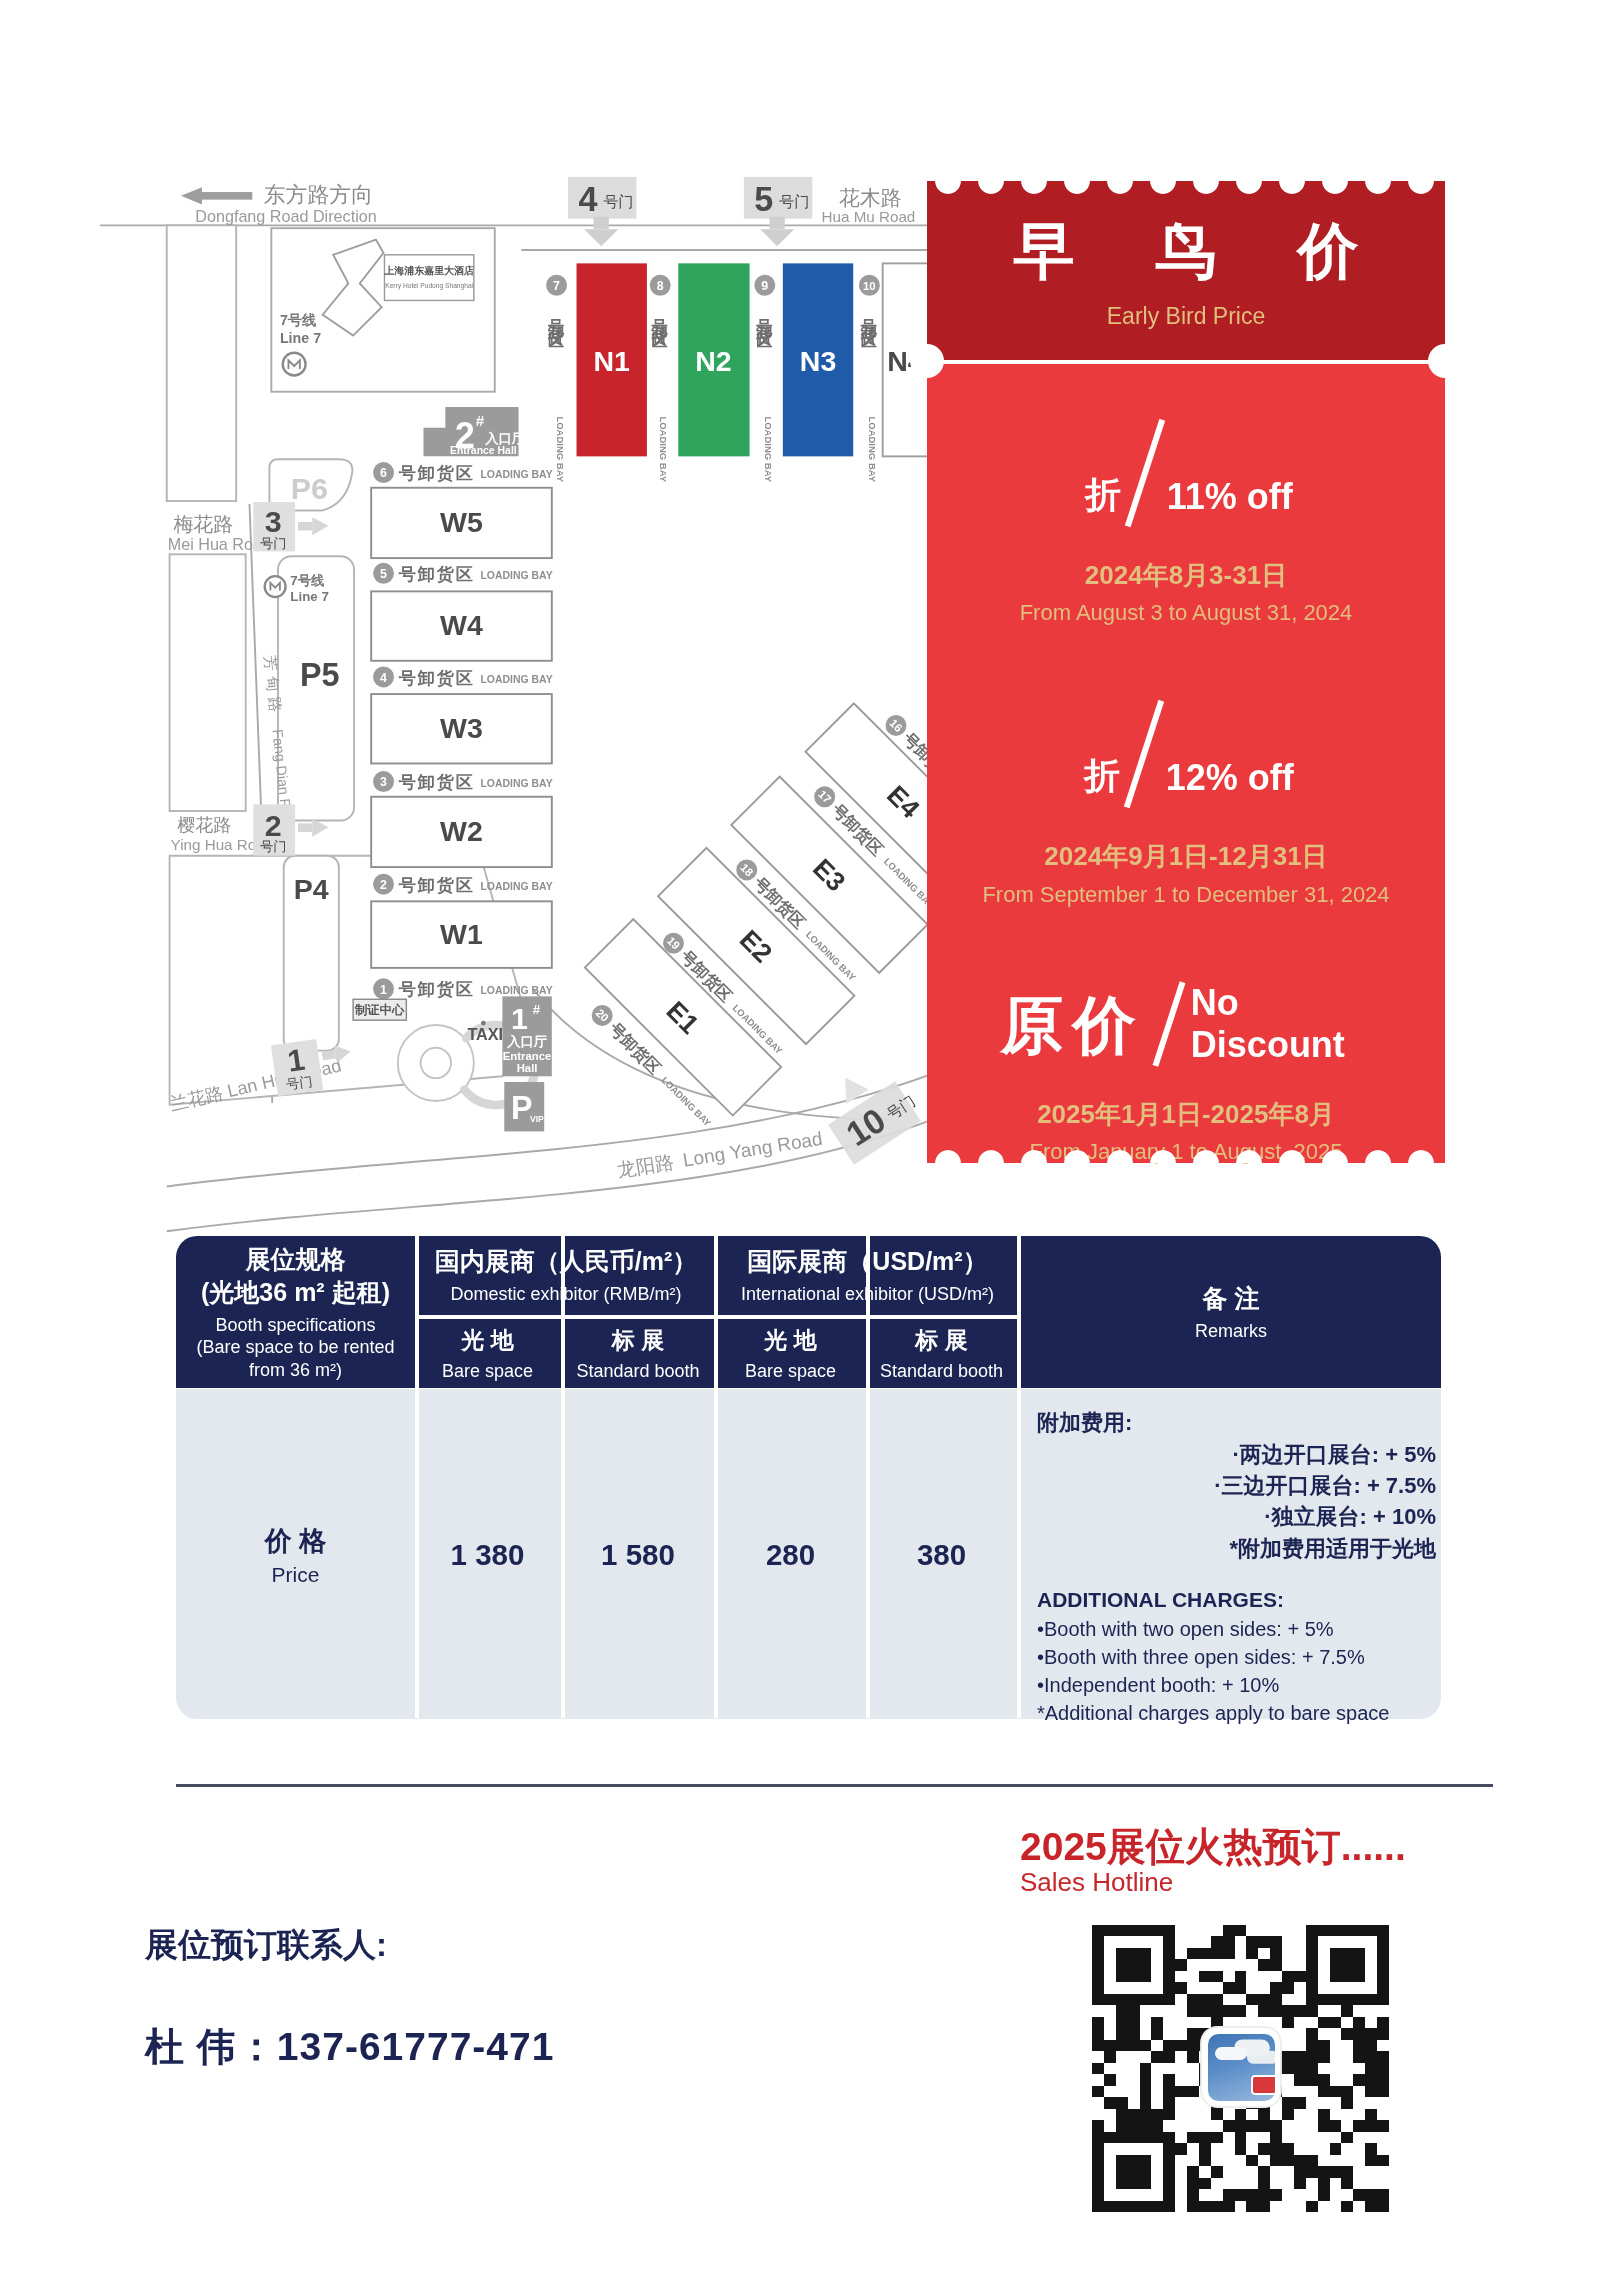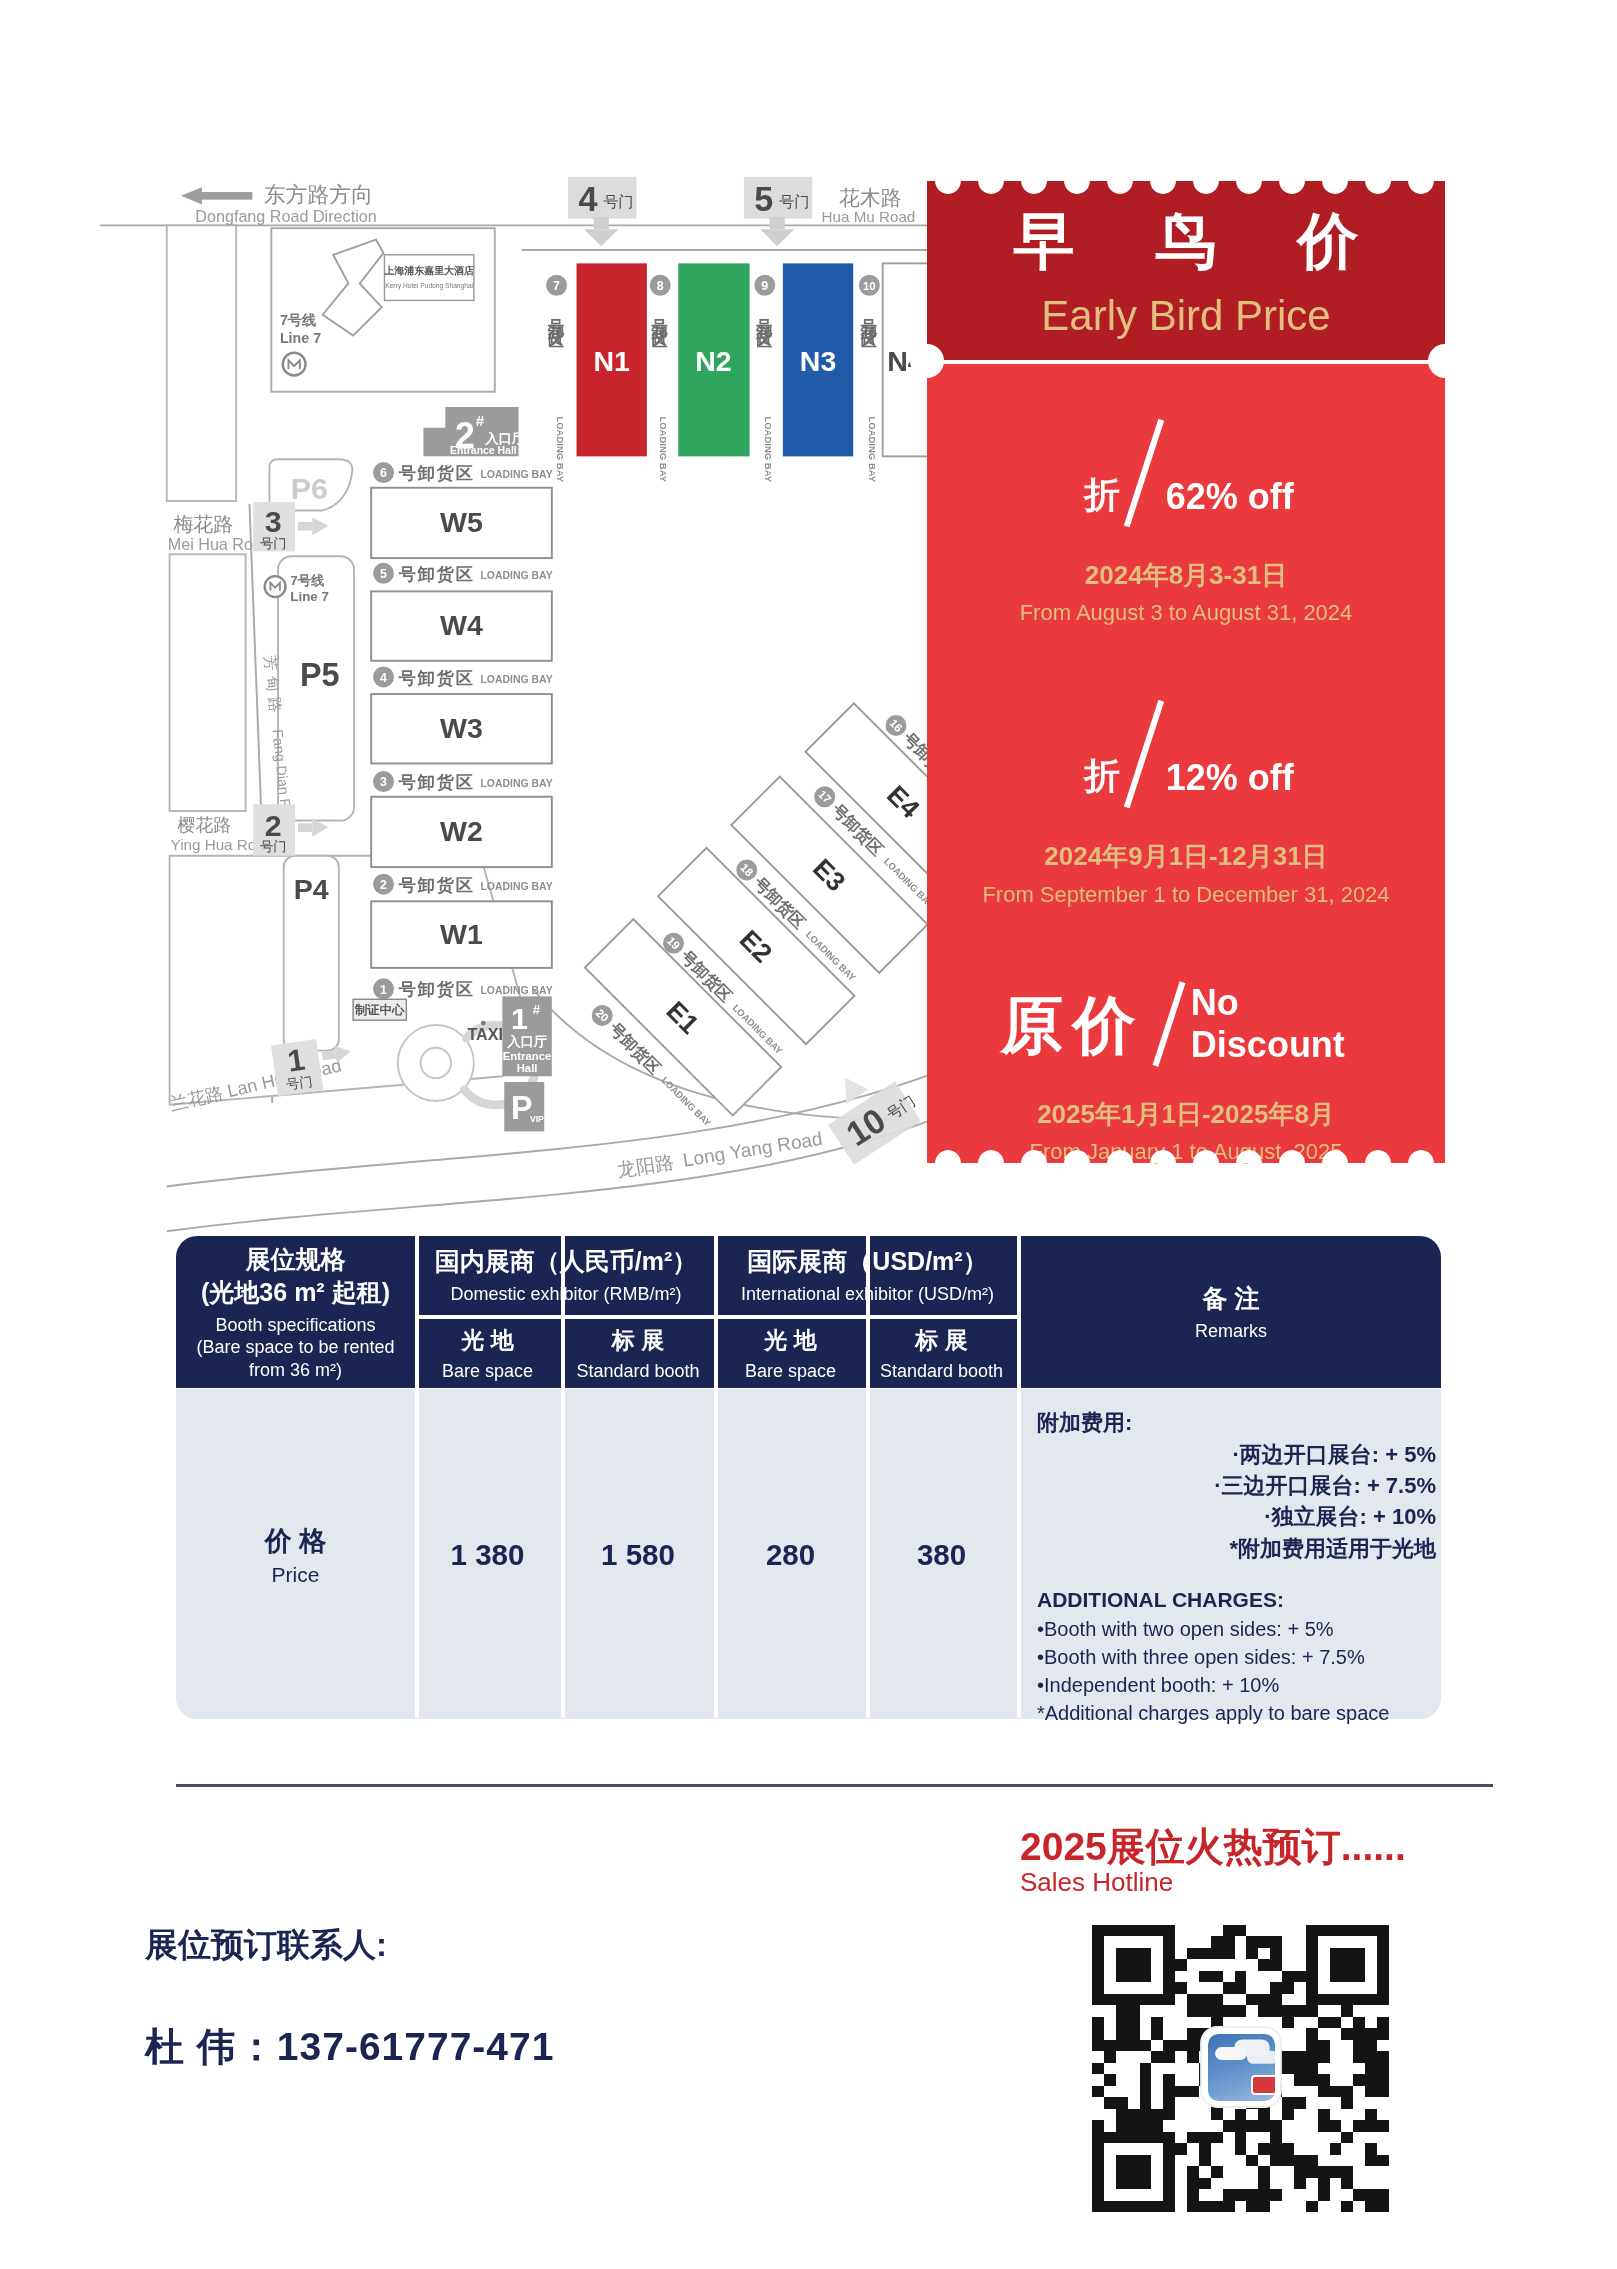--- a/index.html
+++ b/index.html
@@ -9,21 +9,21 @@
   
   #map-svg{position:absolute;left:0;top:0;z-index:1;}
   text{font-family:"Liberation Sans","DejaVu Sans",sans-serif;}
   .vtext{writing-mode:vertical-rl;letter-spacing:5px;}
 
   
   .coupon{position:absolute;left:927px;top:181px;width:518px;height:982px;z-index:5;}
   .coupon-header{position:absolute;left:0;top:0;width:100%;height:179px;background:#b01e24;
     display:flex;flex-direction:column;align-items:center;justify-content:center;}
   .coupon-title-cn{color:#fff;font-size:61px;font-weight:bold;letter-spacing:32px;text-indent:32px;}
-  .coupon-title-en{color:#e2bf7d;font-size:42px;margin-top:9.5px;}
+  .coupon-title-en{color:#e2bf7d;font-size:23px;margin-top:9.5px;}
   .scallop-top{position:absolute;left:0;top:0;width:100%;height:16px;
     background:radial-gradient(circle 13.3px at 21px 0px,#fff 12.4px,rgba(255,255,255,0) 13.3px);
     background-size:43px 16px;background-repeat:repeat-x;z-index:3;}
   .scallop-bottom{position:absolute;left:0;bottom:0;width:100%;height:16px;
     background:radial-gradient(circle 13.3px at 21px 16px,#fff 12.4px,rgba(255,255,255,0) 13.3px);
     background-size:43px 16px;background-repeat:repeat-x;z-index:3;}
   .coupon-dash{position:absolute;left:13.3px;right:13.3px;top:179px;border-top:3.8px dashed #fff;}
   .notch-l,.notch-r{position:absolute;top:163px;width:34px;height:34px;background:#fff;border-radius:50%;}
   .notch-l{left:-17px;} .notch-r{right:-17px;}
   .coupon-body{position:absolute;left:0;top:183px;width:100%;height:799px;background:#ea3a3e;
@@ -382,21 +382,21 @@
   <div class="coupon-header">
     <div class="coupon-title-cn">早 鸟 价</div>
     <div class="coupon-title-en">Early Bird Price</div>
   </div>
   <div class="coupon-body">
 
     <div style="margin-top:53px;">
       <div class="tier-row">
         <span class="tier-unit">折</span>
         <span class="tier-slash"></span>
-        <span class="tier-discount">62% off</span>
+        <span class="tier-discount">11% off</span>
       </div>
       <div class="tier-date-cn">2024年8月3-31日</div>
       <div class="tier-date-en">From August 3 to August 31, 2024</div>
     </div>
 
     <hr class="gold-line">
 
     <div>
       <div class="tier-row">
         <span class="tier-unit">折</span>

